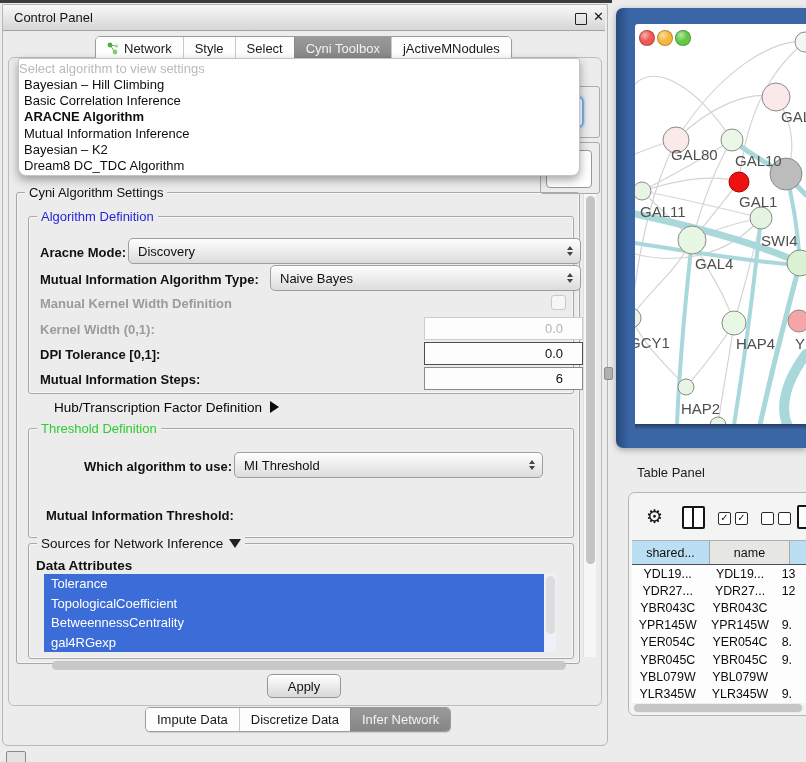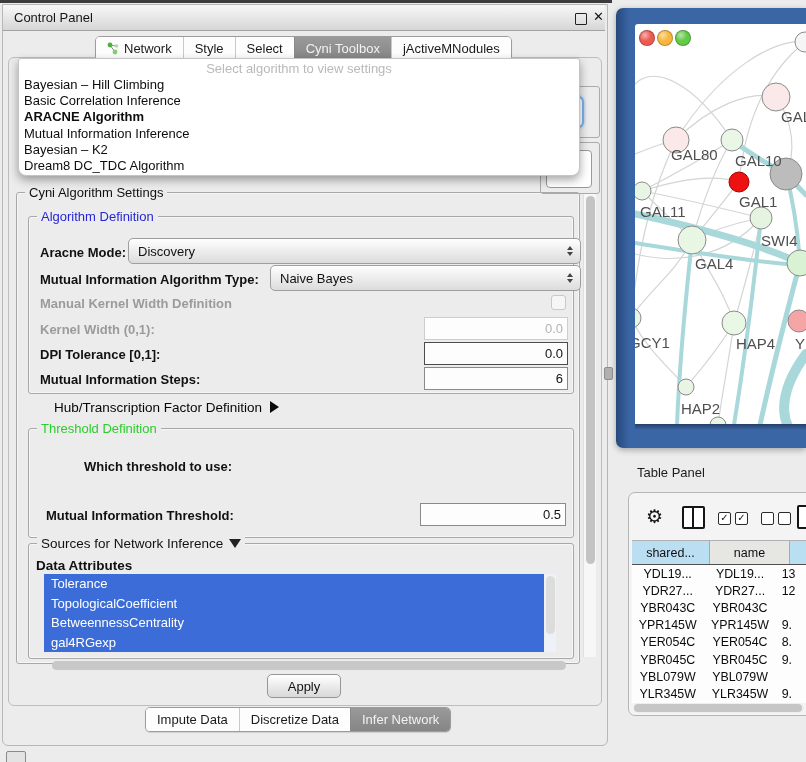--- a/index.html
+++ b/index.html
@@ -22,21 +22,21 @@
   .tab:first-child{border-left:none;justify-content:space-between;}
   .tab.sel{background:linear-gradient(#9a9a9a,#858585);color:#f2f2f2;border-left-color:#8a8a8a;}
   .tab .mini-icon{margin-right:5px;display:inline-block;line-height:0;}
   
   .content-border{position:absolute;left:8px;top:57px;width:592px;height:647px;border:1px solid #bdbdbd;
                   border-radius:6px;background:#ececec;}
   
   .popup{position:absolute;left:18px;top:58px;width:560px;height:116px;background:#ffffff;
          border:1px solid #c4c4c4;border-radius:3px 3px 8px 8px;z-index:30;
          box-shadow:0 4px 10px rgba(0,0,0,.35);}
-  .popup .ph{height:16px;text-align:center;font-size:13px;color:#b9b9b9;padding-top:2px;}
+  .popup .ph{height:16px;font-size:13px;color:#b9b9b9;padding-top:2px;}
   .popup .item{height:16.2px;font-size:13px;color:#0d0d0d;padding-left:5px;line-height:16.2px;white-space:nowrap;}
   .popup .item.bold{font-weight:bold;}
   
   .frag{position:absolute;z-index:5;}
   
   .groupbox{position:absolute;border:1px solid #a8a8a8;border-radius:3px;box-shadow:inset 0 0 0 1px rgba(255,255,255,.55);}
   .grouplabel{position:absolute;top:-8px;left:8px;background:#ececec;padding:0 4px;font-size:13px;white-space:nowrap;}
   .lbl-blue{color:#2626d8;}
   .lbl-green{color:#2ecc2e;}
   .flabel{position:absolute;font-size:13px;font-weight:bold;color:#111;white-space:nowrap;}
@@ -44,21 +44,21 @@
   .plain-label{position:absolute;font-size:13.5px;color:#060606;white-space:nowrap;margin-left:16px;}
   
   .combo{position:absolute;background:linear-gradient(#fefefe,#dcdcdc);border:1px solid #9e9e9e;
          border-radius:5px;font-size:13px;display:flex;align-items:center;padding-left:9px;}
   .combo .arrows{position:absolute;right:7px;top:0;height:100%;display:flex;flex-direction:column;justify-content:center;}
   .arr-up{width:0;height:0;border-left:3.5px solid transparent;border-right:3.5px solid transparent;
           border-bottom:4.5px solid #444;margin-bottom:2.5px;}
   .arr-dn{width:0;height:0;border-left:3.5px solid transparent;border-right:3.5px solid transparent;
           border-top:4.5px solid #444;}
   .field{position:absolute;background:#fdfdfd;border:1px solid #8a8a8a;font-size:13px;text-align:right;
-         padding-right:4px;display:flex;align-items:center;justify-content:flex-end;}
+         padding-right:19px;display:flex;align-items:center;justify-content:flex-end;}
   .field.dis{border:1px solid #cdcdcd;color:#b3b3b3;}
   .field.focus{border:1.5px solid #4d4d4d;}
   .checkbox{position:absolute;width:13px;height:13px;border:1.5px solid #c9c9c9;border-radius:3px;background:#f6f6f6;}
   .tri-right{display:inline-block;width:0;height:0;border-top:6px solid transparent;border-bottom:6px solid transparent;
              border-left:9px solid #0a0a0a;margin-left:8px;vertical-align:-1px;}
   .tri-down{display:inline-block;width:0;height:0;border-left:6.5px solid transparent;border-right:6.5px solid transparent;
             border-top:9px solid #222;margin-left:6px;vertical-align:0px;}
   
   .srclist{position:absolute;left:44px;top:574px;width:500px;height:78px;background:#3c6cd7;overflow:hidden;}
   .srclist .row{height:19.5px;line-height:19.5px;color:#ffffff;font-size:13px;padding-left:7px;white-space:nowrap;}
@@ -205,26 +205,30 @@
     <span>6</span>
   </div>
 
   <span class="plain-label" style="left:38px;top:400px;">
     <span>Hub/Transcription Factor Definition</span><span class="tri-right"></span>
   </span>
 
   <div class="groupbox" style="left:28px;top:428px;width:544px;height:108px;">
     <span class="grouplabel lbl-green">Threshold Definition</span>
   </div>
-  <span class="flabel" style="left:84px;top:459px;">Which threshold to use:</span>
+  <span class="flabel" style="left:84px;top:459px;">Which algorithm to use:</span>
+  <div class="combo" style="left:234px;top:452px;width:298px;height:24px;">
+    <span>MI Threshold</span>
+    <span class="arrows">
+        <span class="arr-up"></span>
+        <span class="arr-dn"></span>
+      </span>
+  </div>
 
   <span class="flabel" style="left:46px;top:508px;">Mutual Information Threshold:</span>
-  <div class="field" style="left:420px;top:503px;width:140px;height:21px;">
-    <span>0.5</span>
-  </div>
 
   <div class="groupbox" style="left:28px;top:543px;width:544px;height:114px;">
     <span class="grouplabel" style="font-size:13.5px;">
       <span>Sources for Network Inference</span><span class="tri-down"></span>
     </span>
   </div>
   <span class="flabel" style="left:36px;top:558px;font-size:13.5px;">Data Attributes</span>
   <div class="srclist" style="background: rgb(60, 108, 215);">
       <div class="row">Tolerance</div>
       <div class="row">TopologicalCoefficient</div>

